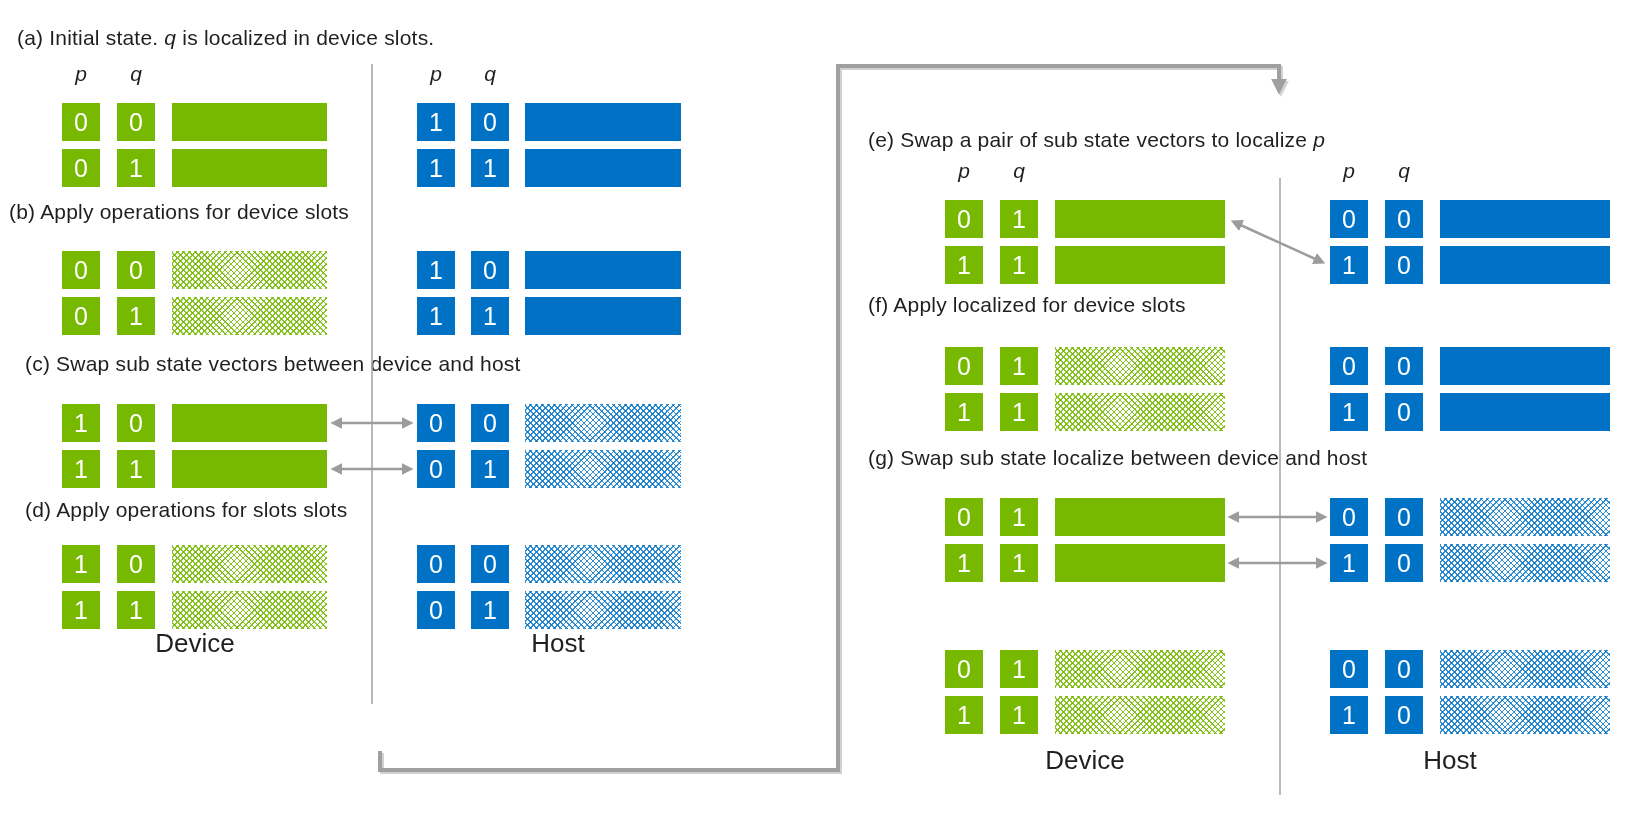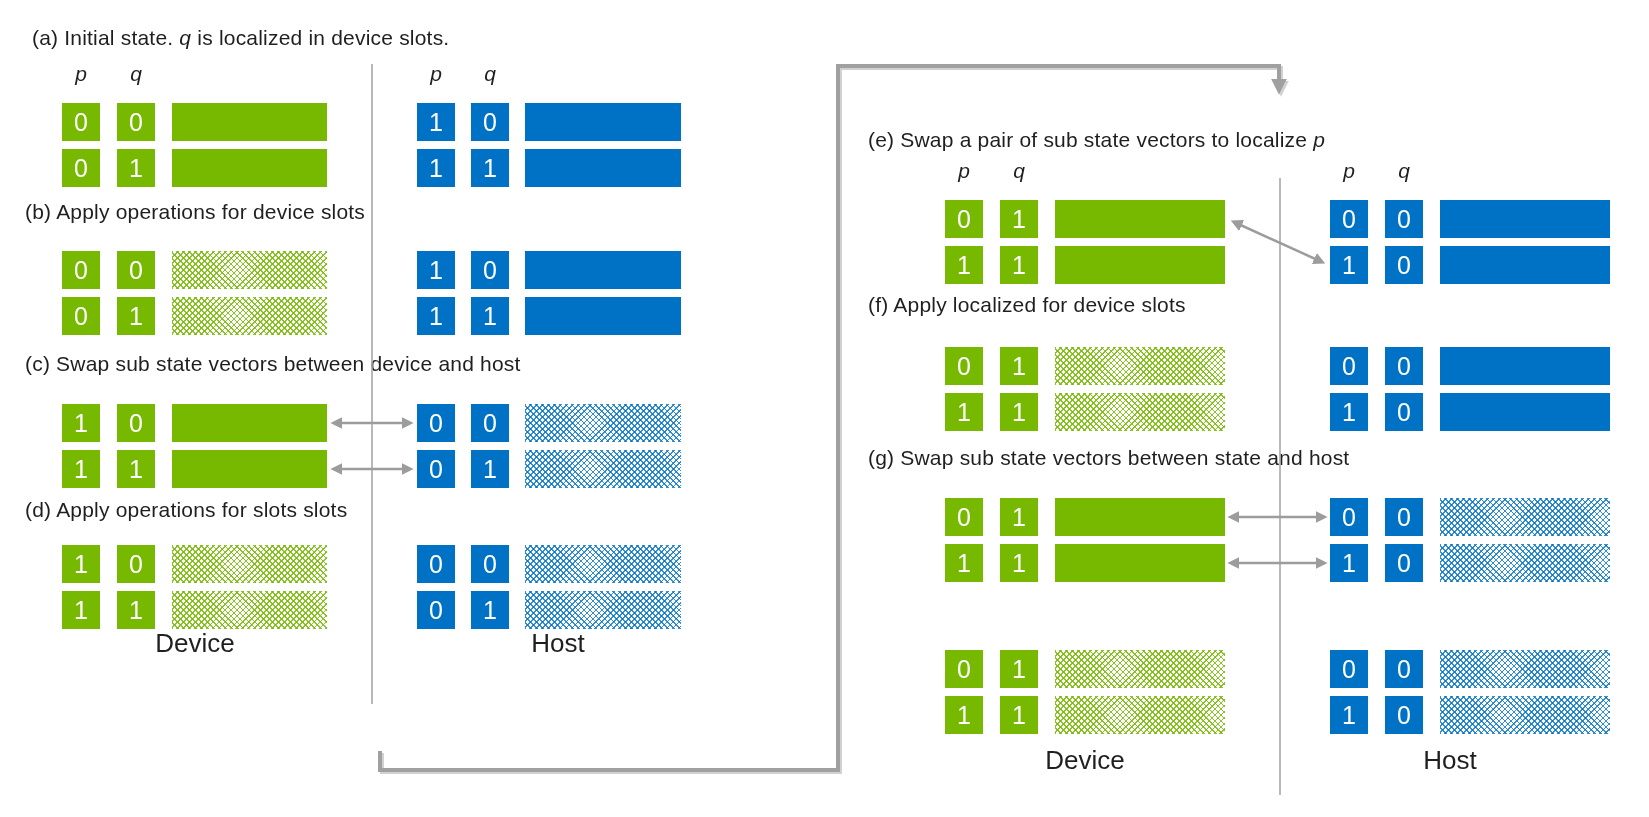--- a/index.html
+++ b/index.html
@@ -39,21 +39,21 @@
   .rp .pcell{left:945px;} .rp .qcell{left:1000px;}.rp .bar{left:1055px;width:170px;}
   .rh .pcell{left:1330px;}.rh .qcell{left:1385px;}.rh .bar{left:1440px;width:170px;}
   .side-label{position:absolute;font-size:26px;transform:translateX(-50%);white-space:nowrap;}
   svg.overlay{position:absolute;left:0;top:0;width:1649px;height:817px;pointer-events:none;}
 </style>
 </head>
 <body>
 
 <div class="canvas">
 
-  <div class="heading" style="left:32px;top:26px"><span>(a) Initial state. </span><em>q</em><span> is localized in device slots.</span></div>
+  <div class="heading" style="left:17px;top:26px"><span>(a) Initial state. </span><em>q</em><span> is localized in device slots.</span></div>
 
   <div class="pq" style="left:81px;top:62px">p</div>
   <div class="pq" style="left:136px;top:62px">q</div>
   <div class="pq" style="left:436px;top:62px">p</div>
   <div class="pq" style="left:490px;top:62px">q</div>
 
   <div class="row lp" style="top:103px">
     <div class="cell green pcell">0</div>
     <div class="cell green qcell">0</div>
     <div class="bar green" data-fill="solid"></div>
@@ -67,21 +67,21 @@
     <div class="cell blue pcell">1</div>
     <div class="cell blue qcell">0</div>
     <div class="bar blue" data-fill="solid"></div>
   </div>
   <div class="row lh" style="top:149px">
     <div class="cell blue pcell">1</div>
     <div class="cell blue qcell">1</div>
     <div class="bar blue" data-fill="solid"></div>
   </div>
 
-  <div class="heading" style="left:25px;top:200px"><span>(b) Apply operations for device slots</span><em></em><span></span></div>
+  <div class="heading" style="left:9px;top:200px"><span>(b) Apply operations for device slots</span><em></em><span></span></div>
   <div class="row lp" style="top:251px">
     <div class="cell green pcell">0</div>
     <div class="cell green qcell">0</div>
     <div class="bar green" data-fill="hatched"></div>
   </div>
   <div class="row lp" style="top:297px">
     <div class="cell green pcell">0</div>
     <div class="cell green qcell">1</div>
     <div class="bar green" data-fill="hatched"></div>
   </div>
@@ -186,21 +186,21 @@
     <div class="cell blue pcell">0</div>
     <div class="cell blue qcell">0</div>
     <div class="bar blue" data-fill="solid"></div>
   </div>
   <div class="row rh" style="top:393px">
     <div class="cell blue pcell">1</div>
     <div class="cell blue qcell">0</div>
     <div class="bar blue" data-fill="solid"></div>
   </div>
 
-  <div class="heading" style="left:868px;top:446px"><span>(g) Swap sub state vectors between state and host</span><em></em><span></span></div>
+  <div class="heading" style="left:868px;top:446px"><span>(g) Swap sub state localize between device and host</span><em></em><span></span></div>
   <div class="row rp" style="top:498px">
     <div class="cell green pcell">0</div>
     <div class="cell green qcell">1</div>
     <div class="bar green" data-fill="solid"></div>
   </div>
   <div class="row rp" style="top:544px">
     <div class="cell green pcell">1</div>
     <div class="cell green qcell">1</div>
     <div class="bar green" data-fill="solid"></div>
   </div>

